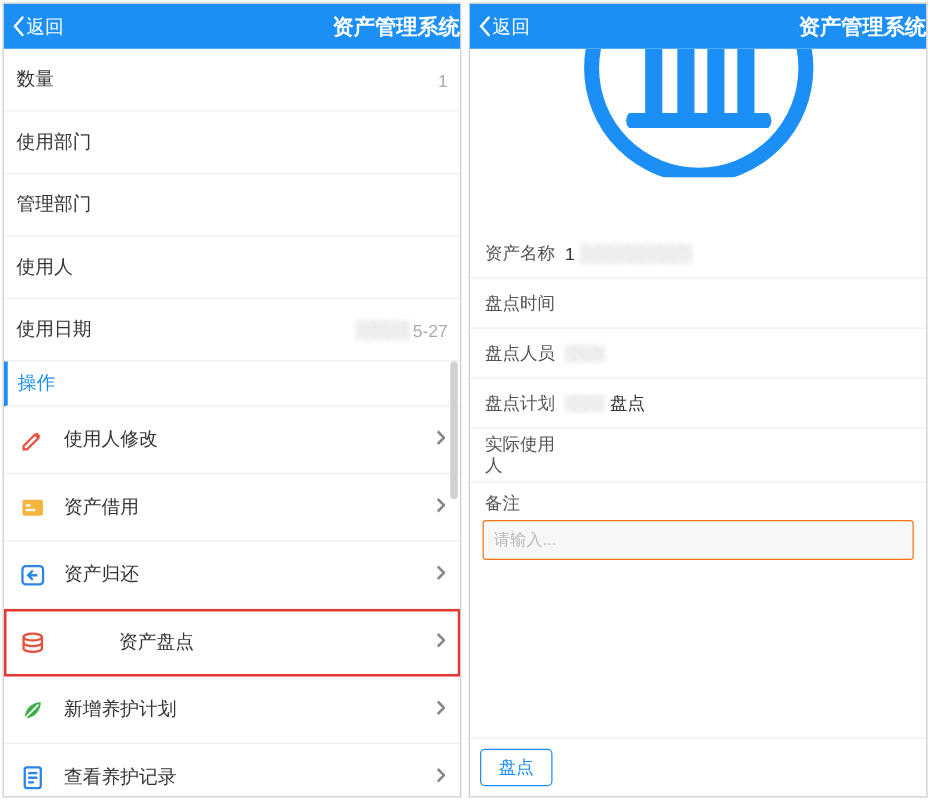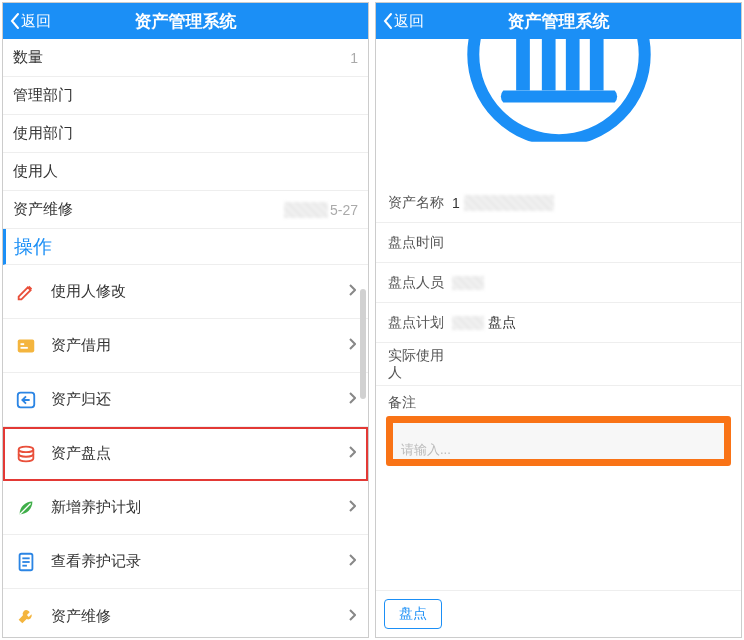--- a/index.html
+++ b/index.html
@@ -34,52 +34,52 @@
     display: flex;
     align-items: center;
     font-size: 15px;
     padding-left: 6px;
     cursor: pointer;
   }
   .back svg { width: 12px; height: 18px; }
   .title {
     position: absolute;
     left: 0; right: 0;
-    text-align: center;
+    text-align: right;
     font-size: 17px;
     font-weight: 600;
     pointer-events: none;
   }
   .body {
     flex: 1;
     overflow-y: auto;
     position: relative;
   }
   
   .info-row {
     display: flex;
     align-items: center;
-    height: 38px;
+    height: 50px;
     padding: 0 10px;
     border-bottom: 1px solid #eee;
     font-size: 15px;
     color: #333;
   }
   .info-row .val {
     margin-left: auto;
     color: #aaa;
     font-size: 14px;
   }
   .section-head {
     height: 36px;
     display: flex;
     align-items: center;
     padding: 0 8px;
     color: #1b8ff6;
-    font-size: 19px;
+    font-size: 15px;
     border-left: 3px solid #1b8ff6;
     border-bottom: 1px solid #eee;
   }
   .action-row {
     display: flex;
     align-items: center;
     height: 54px;
     padding: 0 12px;
     border-bottom: 1px solid #eee;
     font-size: 15px;
@@ -92,20 +92,21 @@
     margin-right: 14px;
     display: flex; align-items: center; justify-content: center;
   }
   .action-row .chev {
     margin-left: auto;
     color: #888;
   }
   .action-row.highlight {
     outline: 2px solid #e33935;
     outline-offset: -2px;
+    gap: 44px;
   }
   .scrollbar-track {
     position: absolute;
     right: 2px;
     top: 250px;
     width: 6px;
     height: 110px;
     background: #d1d1d1;
     border-radius: 3px;
   }
@@ -136,25 +137,25 @@
   .plan-blur { width: 32px; height: 14px; display: inline-block; }
   .name-blur { width: 90px; height: 16px; display: inline-block; }
   .remark-label {
     padding: 8px 12px 4px 12px;
     font-size: 14px;
     color: #555;
     font-family: Liberation Mono, monospace;
   }
   .remark-input {
     margin: 0 10px;
-    border: 7px solid #f97316;
+    border: 1px solid #f97316;
     background: #f7f7f7;
     border-radius: 3px;
-    height: 44px;
-    padding: 18px 8px;
+    height: 32px;
+    padding: 6px 8px;
     font-size: 13px;
     color: #bbb;
   }
   .footer {
     padding: 8px;
     border-top: 1px solid #eee;
     flex-shrink: 0;
   }
   .submit-btn {
     border: 1px solid #1b8ff6;
@@ -180,32 +181,32 @@
       <span>返回</span>
     </div>
     <div class="title">资产管理系统</div>
   </div>
   <div class="body">
     <div class="info-row">
       <span>数量</span>
       <span class="val">1</span>
     </div>
     <div class="info-row">
+      <span>使用部门</span>
+      <span class="val"><span class="blur" style="width:36px"></span></span>
+    </div>
+    <div class="info-row">
       <span>管理部门</span>
       <span class="val"><span class="blur" style="width:40px"></span></span>
     </div>
     <div class="info-row">
-      <span>使用部门</span>
-      <span class="val"><span class="blur" style="width:36px"></span></span>
-    </div>
-    <div class="info-row">
       <span>使用人</span>
     </div>
     <div class="info-row">
-      <span>资产维修</span>
+      <span>使用日期</span>
       <span class="val" style="display:flex;align-items:center;gap:2px">
         <span class="blur" style="width:44px"></span>
         <span>5-27</span>
       </span>
     </div>
     <div class="section-head">
       <span>操作</span>
     </div>
 
     <div class="action-row">

